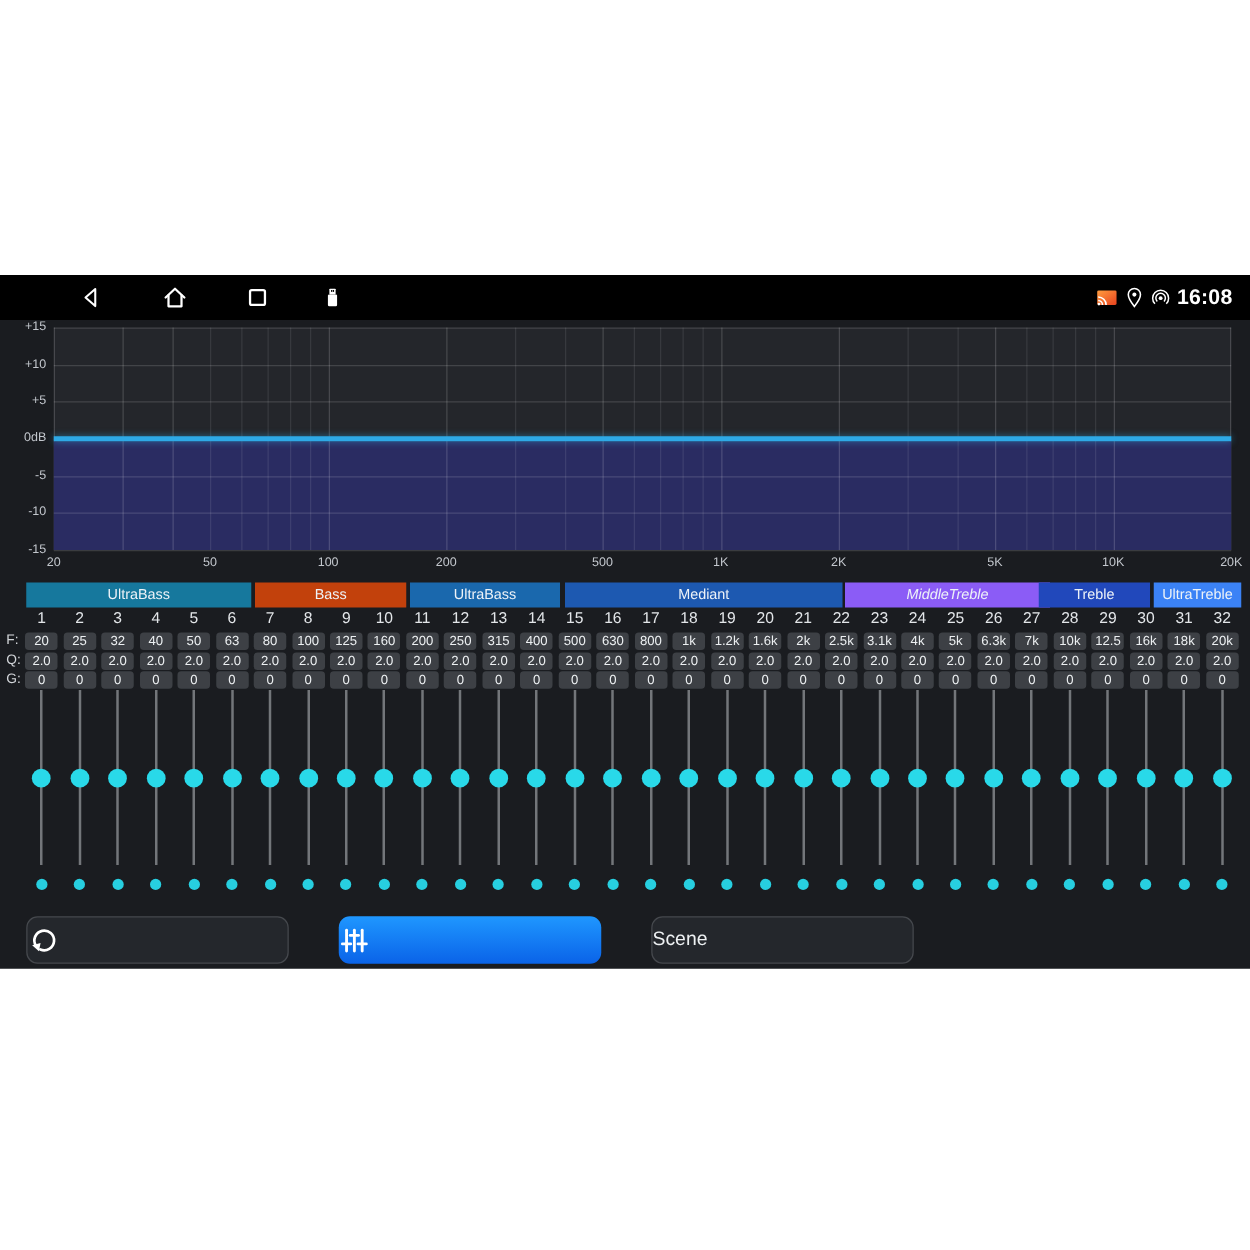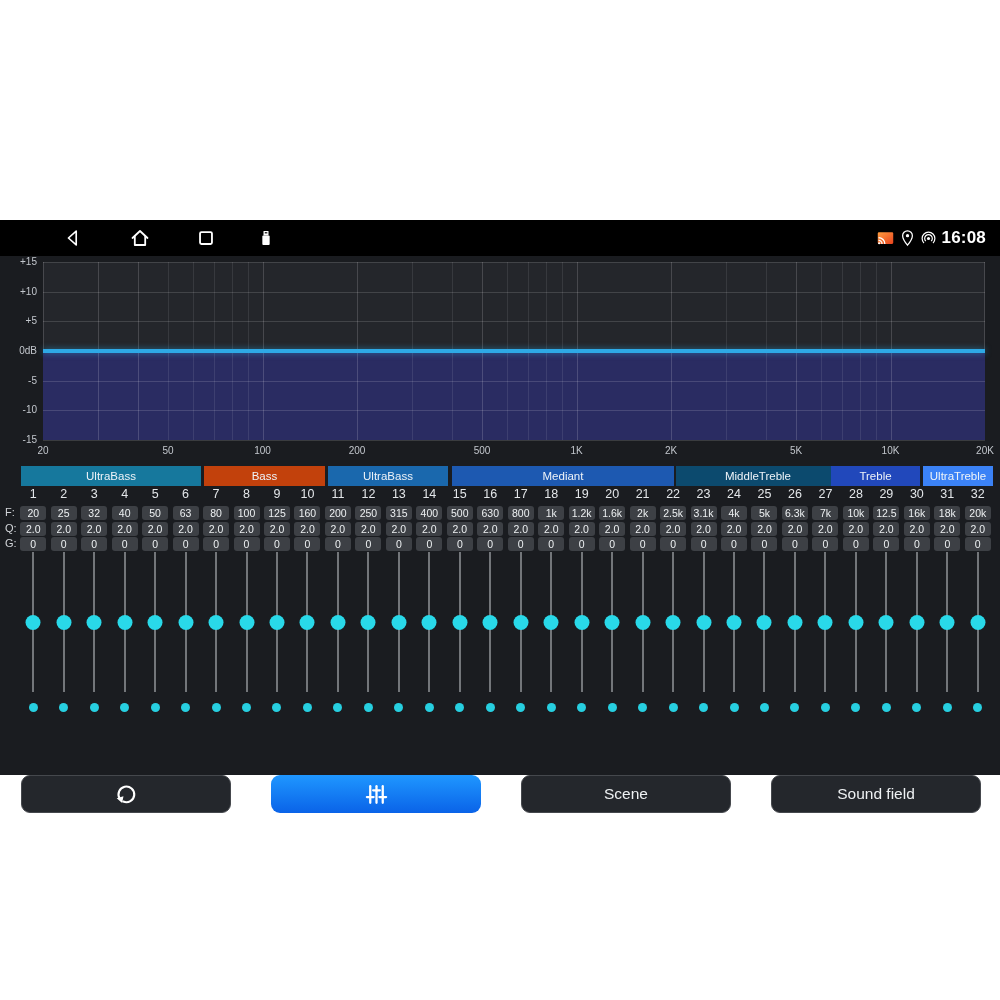--- a/index.html
+++ b/index.html
@@ -35,21 +35,21 @@
   .sliders{position:absolute;left:18px;top:296px;width:975px;height:140px;display:flex;}
   .slider{flex:1;position:relative;}
   .track{position:absolute;left:50%;transform:translateX(-50%);top:0;width:2px;height:140px;background:#73767a;}
   .knob{position:absolute;left:50%;transform:translateX(-50%);width:15px;height:15px;border-radius:50%;
         background:#29d9e9;}
   .dots{position:absolute;left:18px;top:447px;width:975px;display:flex;}
   .dotcell{flex:1;display:flex;justify-content:center;}
   .dot{width:9px;height:9px;border-radius:50%;background:#27cfe0;}
   .fbtn{position:absolute;top:477px;width:210px;height:38px;border-radius:9px;background:#24272c;
         border:1.5px solid #45484d;color:#eef1f3;font-size:15.5px;display:flex;align-items:center;
-        justify-content:center;box-sizing:border-box;font-family:inherit;padding:16px;cursor:pointer;margin-top:42px;}
+        justify-content:flex-start;box-sizing:border-box;font-family:inherit;padding:0;cursor:pointer;}
   .fbtn.active{background:linear-gradient(180deg,#1f97ff,#0a63e8);border:none;}
 </style>
 </head>
 <body>
 
 <div class="screen">
   <div class="navbar">
     <div class="nav-ic" style="left:73px">
       <svg width="22" height="22" viewBox="0 0 24 24">
         <path d="M15.5 4.5 L7 12 L15.5 19.5 Z" fill="none" stroke="#fff" stroke-width="1.8" stroke-linejoin="round"></path>
@@ -154,21 +154,21 @@
       <div class="xlab" style="left: 482px;">500</div>
       <div class="xlab" style="left: 576.5px;">1K</div>
       <div class="xlab" style="left: 671px;">2K</div>
       <div class="xlab" style="left: 796px;">5K</div>
       <div class="xlab" style="left: 890.5px;">10K</div>
       <div class="xlab" style="left: 985px;">20K</div>
       <div class="group" style="left: 21px; width: 180px; background: rgb(22, 120, 157);">UltraBass</div>
       <div class="group" style="left: 204px; width: 121px; background: #c2410c;">Bass</div>
       <div class="group" style="left: 328px; width: 120px; background: rgb(26, 104, 173);">UltraBass</div>
       <div class="group" style="left: 452px; width: 222px; background: rgb(29, 89, 177);">Mediant</div>
-      <div class="group" style="left: 676px; width: 164px; background: #0c4a6e;">MiddleTreble</div>
+      <div class="group" style="left: 676px; width: 164px; background: #8b5cf6; font-style: italic;">MiddleTreble</div>
       <div class="group" style="left: 831px; width: 89px; background: rgb(33, 72, 187);">Treble</div>
       <div class="group" style="left: 923px; width: 70px; background: #3b82f6;">UltraTreble</div>
       <div class="band-row" style="top: 231px;">
         <div class="band-cell">
           <span class="bnum">1</span>
         </div>
         <div class="band-cell">
           <span class="bnum">2</span>
         </div>
         <div class="band-cell">
@@ -798,17 +798,14 @@
             <line x1="18" y1="4" x2="18" y2="20"></line>
          <line x1="2.8" y1="14.5" x2="9.2" y2="14.5"></line>
             <line x1="8.8" y1="8" x2="15.2" y2="8"></line>
             <line x1="14.8" y1="14.5" x2="21.2" y2="14.5"></line>
        </g>
      </svg>
       </button>
       <button class="fbtn" style="left: 521px;">
         <span>Scene</span>
       </button>
-      <button class="fbtn" style="left: 771px;">
-        <span>Sound field</span>
-      </button>
     </div>
 </div>
 
 </body></html>

